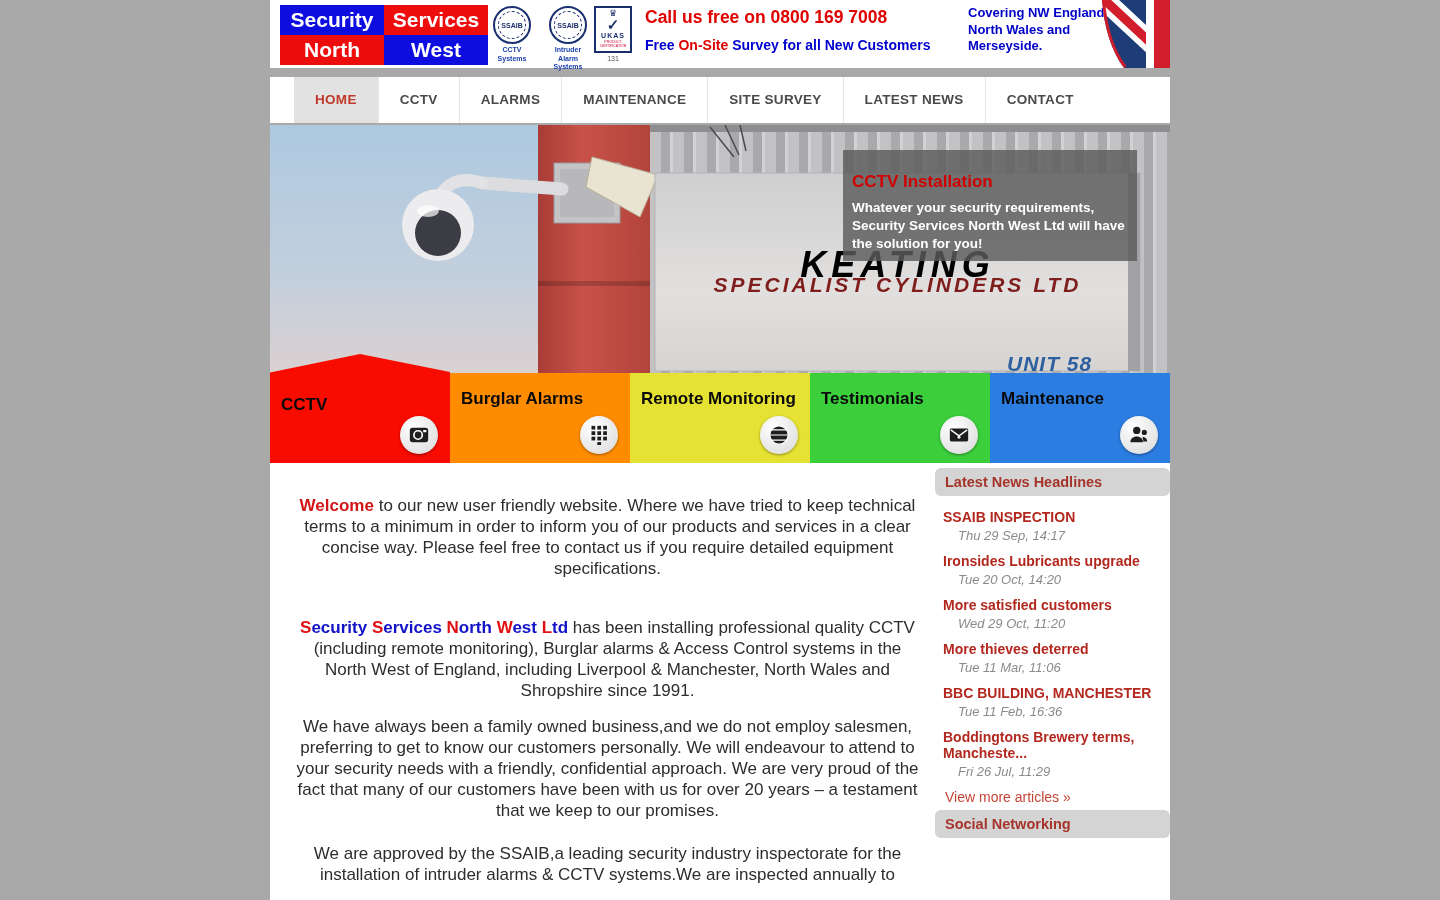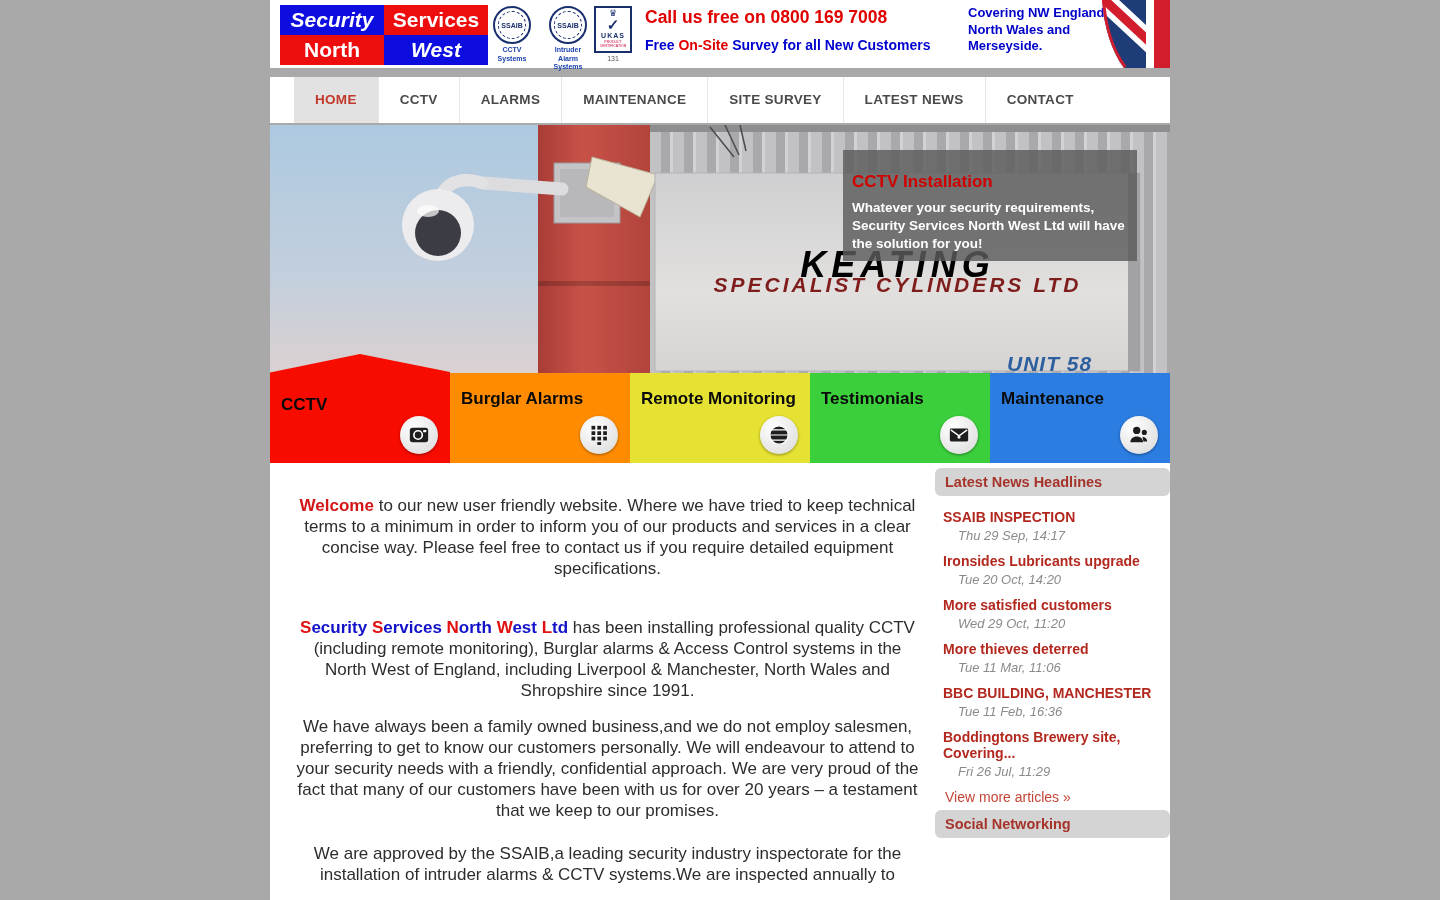--- a/index.html
+++ b/index.html
@@ -10,21 +10,21 @@
     font-family:"Liberation Sans", sans-serif;
   }
   .page { width:900px; height:900px; margin:0 auto; position:relative; }
 
   
   .site-header { height:68px; background:#fff; position:relative; }
   .logo { position:absolute; left:10px; top:5px; width:208px; cursor:pointer; }
   .logo-row { display:flex; height:30px; }
   .logo-cell { width:104px; color:#fff; font-weight:bold; font-size:21px;
                display:flex; align-items:center; justify-content:center; }
-  .bg-blue { background:#0d0de0;font-style:italic; } .bg-red { background:#ee0d0d; }
+  .bg-blue { background:#0d0de0; } .bg-red { background:#ee0d0d; }
 
   .badge { position:absolute; top:6px; width:44px; text-align:center; }
   .badge-1 { left:220px; } .badge-2 { left:276px; }
   .ssaib-circle { width:38px; height:38px; margin:0 auto; border-radius:50%;
       border:2px solid #1a2f6e; background:#fff; color:#1a2f6e; position:relative;
       display:flex; align-items:center; justify-content:center;
       font-size:7px; font-weight:bold; }
   .ssaib-circle::after { content:""; position:absolute; inset:3px;
       border:1px dashed #1a2f6e; border-radius:50%; }
   .badge-caption { font-size:7px; color:#1a3fae; font-weight:bold;
@@ -315,21 +315,21 @@
         </div>
         <div class="news-item">
           <div class="news-title">More thieves deterred</div>
           <div class="news-date">Tue 11 Mar, 11:06</div>
         </div>
         <div class="news-item">
           <div class="news-title">BBC BUILDING, MANCHESTER</div>
           <div class="news-date">Tue 11 Feb, 16:36</div>
         </div>
         <div class="news-item">
-          <div class="news-title">Boddingtons Brewery site, Covering...</div>
+          <div class="news-title">Boddingtons Brewery terms, Mancheste...</div>
           <div class="news-date">Fri 26 Jul, 11:29</div>
         </div>
         <a class="view-more">View more articles »</a>
       </div>
       <div class="side-header" style="margin-top:0;">Social Networking</div>
       <div class="social-body"></div>
     </div>
   </div>
 
 </div>

